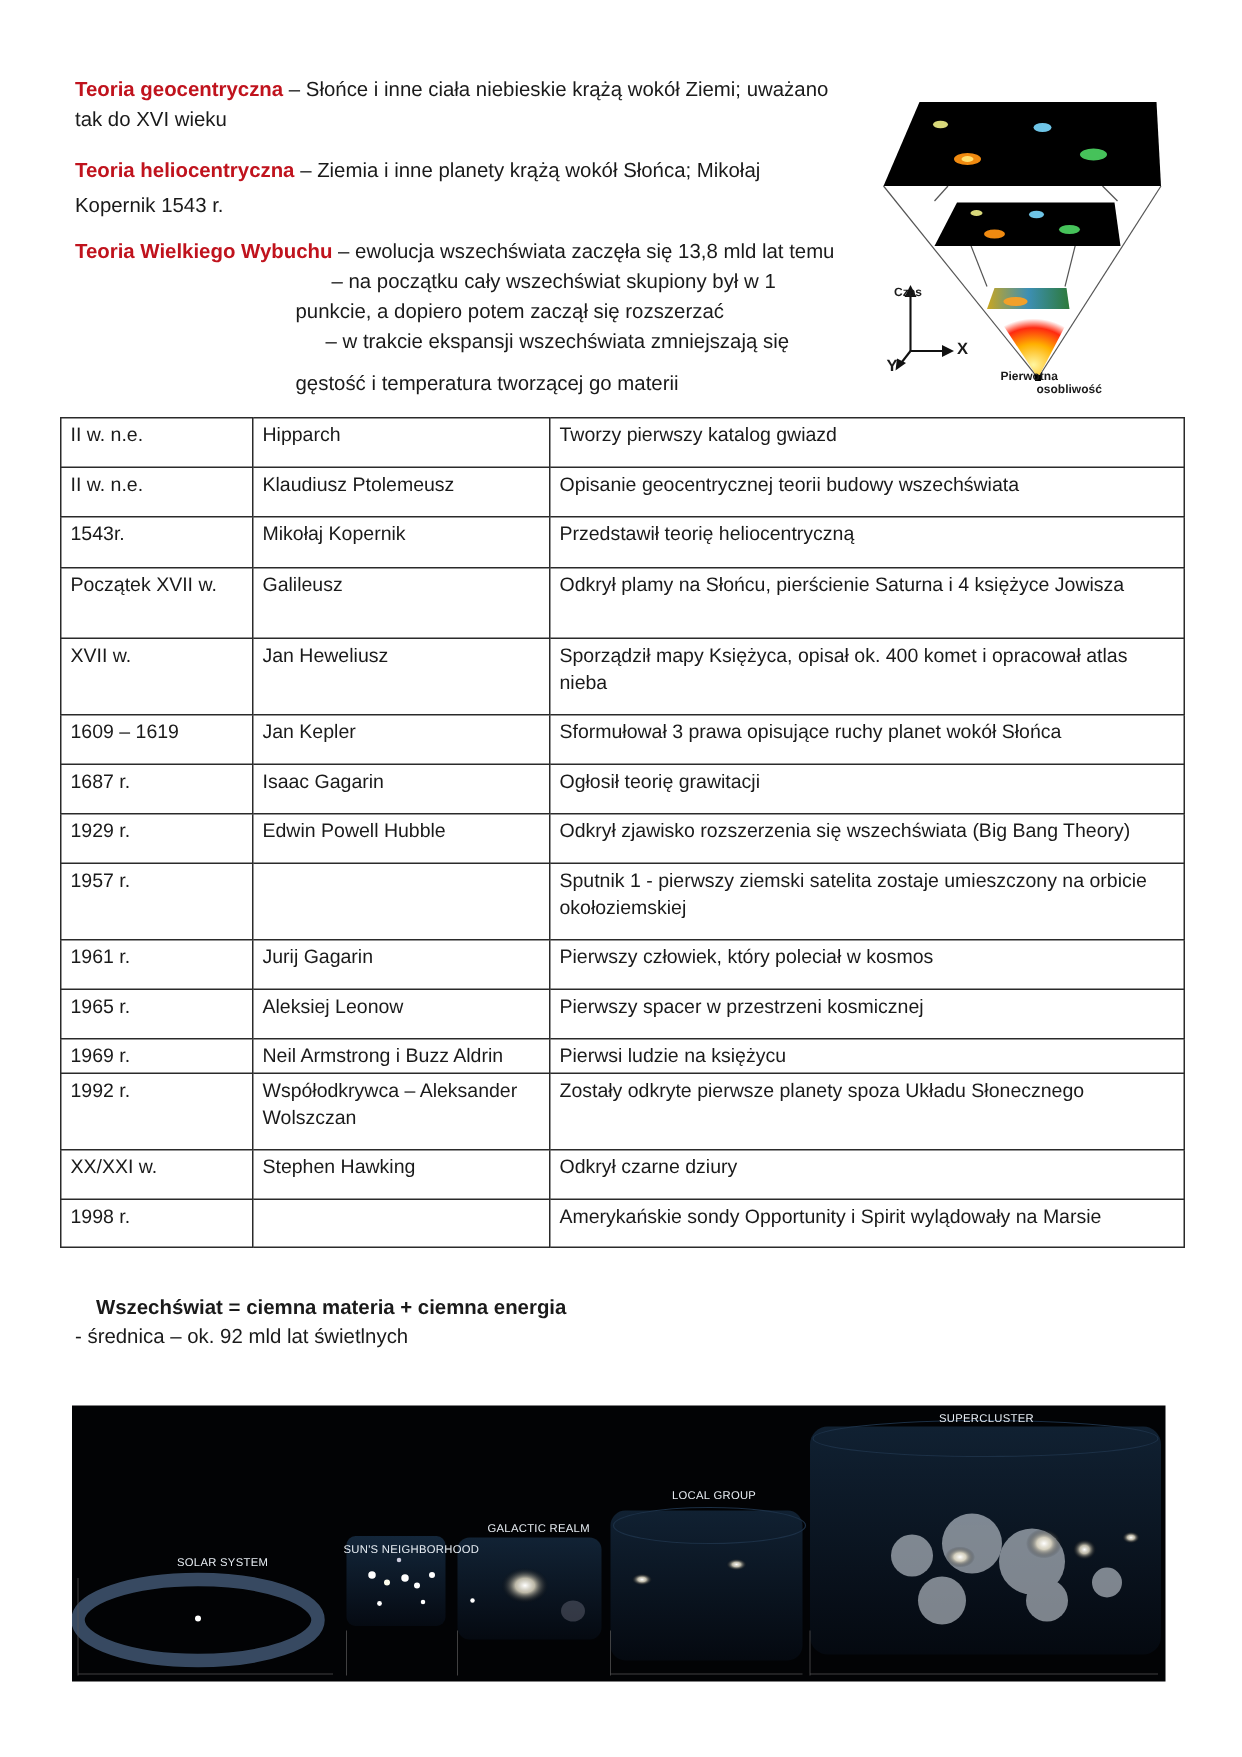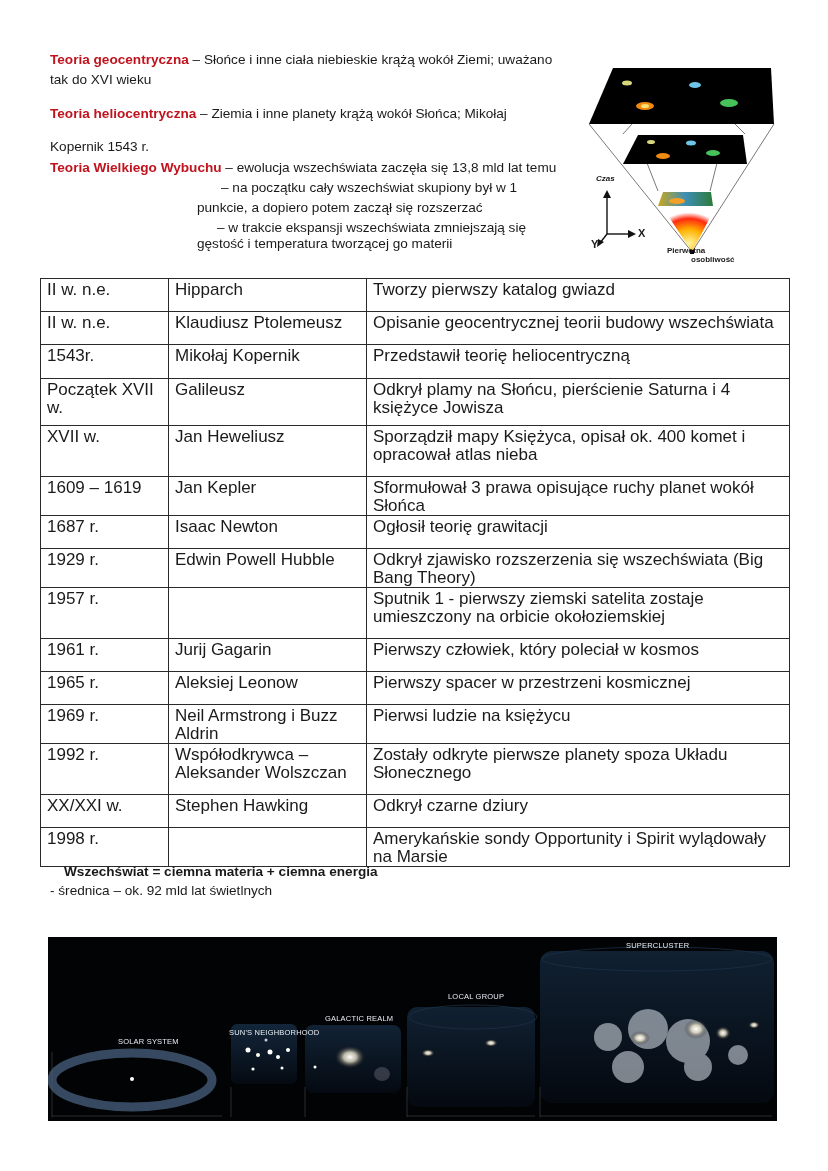--- a/index.html
+++ b/index.html
@@ -7,21 +7,21 @@
          font-family: "Liberation Sans", sans-serif; color: #1a1a1a; font-size: 13.6px; }
   .abs { position: absolute; }
   .red { color: #c0131d; font-weight: bold; }
   .line { line-height: 19px; white-space: nowrap; }
 
   
   #bigbang { left: 585px; top: 66px; width: 195px; height: 200px; }
 
   
   table.timeline { position: absolute; left: 40px; top: 278px; width: 750px;
-                   border-collapse: collapse; font-size: 17px; }
+                   border-collapse: collapse; font-size: 13px; }
   table.timeline td { border: 1px solid #2a2a2a; vertical-align: top;
                       padding: 2px 6px 0 6px; line-height: 18px; }
   table.timeline td.c1 { width: 115px; }
   table.timeline td.c2 { width: 185px; }
 
   
   #summary { left: 50px; top: 862px; }
   #summary .title { font-weight: bold; margin-left: 14px; }
 
   
@@ -33,29 +33,29 @@
 <body>
 
 <div class="abs line" style="left:50px; top:50px;">
   <span class="red">Teoria geocentryczna</span><span> – Słońce i inne ciała niebieskie krążą wokół Ziemi; uważano</span>
 </div>
 <div class="abs line" style="left:50px; top:70px;">tak do XVI wieku</div>
 
 <div class="abs line" style="left:50px; top:104px;">
   <span class="red">Teoria heliocentryczna</span><span> – Ziemia i inne planety krążą wokół Słońca; Mikołaj</span>
 </div>
-<div class="abs line" style="left:50px; top:137px;">Kopernik 1543 r.</div>
+<div class="abs line" style="left:50px; top:127px;">Kopernik 1543 r.</div>
 
 <div class="abs line" style="left:50px; top:158px;">
   <span class="red">Teoria Wielkiego Wybuchu</span><span> – ewolucja wszechświata zaczęła się 13,8 mld lat temu</span>
 </div>
 <div class="abs line" style="left:221px; top:178px;">– na początku cały wszechświat skupiony był w 1</div>
 <div class="abs line" style="left:197px; top:198px;">punkcie, a dopiero potem zaczął się rozszerzać</div>
 <div class="abs line" style="left:217px; top:218px;">– w trakcie ekspansji wszechświata zmniejszają się</div>
-<div class="abs line" style="left:197px; top:234px;">gęstość i temperatura tworzącej go materii</div>
+<div class="abs line" style="left:197px; top:246px;">gęstość i temperatura tworzącej go materii</div>
 
 <div id="bigbang" class="abs">
   <svg width="195" height="200" viewBox="0 0 195 200">
     <defs>
       <radialGradient id="fire" cx="50%" cy="80%" r="70%">
         <stop offset="0%" stop-color="#fff6a0"></stop>
         <stop offset="45%" stop-color="#ffb000"></stop>
         <stop offset="80%" stop-color="#ff2a10"></stop>
         <stop offset="100%" stop-color="#ff2a10" stop-opacity="0"></stop>
       </radialGradient>
@@ -92,21 +92,21 @@
     <polygon points="78,142 130,142 107,186" fill="url(#fire)"></polygon>
     <rect x="105" y="184" width="4" height="4" fill="#000"></rect>
 
     <line x1="22" y1="168" x2="22" y2="130" stroke="#111" stroke-width="1.4"></line>
     <polygon points="22,124 18,132 26,132" fill="#111"></polygon>
     <line x1="22" y1="168" x2="45" y2="168" stroke="#111" stroke-width="1.4"></line>
     <polygon points="51,168 43,164 43,172" fill="#111"></polygon>
     <line x1="22" y1="168" x2="15" y2="177" stroke="#111" stroke-width="1.4"></line>
     <polygon points="12,181 13,173 19,176" fill="#111"></polygon>
   </svg>
-  <span class="abs" style="left:11px; top:108px; font-size:8px; font-weight:bold;font-style:italic;">Czas</span>
+  <span class="abs" style="left:11px; top:124px; font-size:8px; font-weight:bold;">Czas</span>
   <span class="abs" style="left:53px; top:161px; font-size:11px; font-weight:bold;">X</span>
   <span class="abs" style="left:6px; top:172px; font-size:11px; font-weight:bold;">Y</span>
   <span class="abs" style="left:82px; top:180px; font-size:8px; font-weight:bold;">Pierwotna</span>
   <span class="abs" style="left:96px; top:189px; font-size:8px; font-weight:bold;padding-left:10px;">osobliwość</span>
 </div>
 
 <table class="timeline">
   <tbody id="timeline-body">
       <tr style="height: 33px;">
         <td class="c1">II w. n.e.</td>
@@ -133,21 +133,21 @@
         <td class="c2">Jan Heweliusz</td>
         <td class="c3">Sporządził mapy Księżyca, opisał ok. 400 komet i opracował atlas nieba</td>
       </tr>
       <tr style="height: 33px;">
         <td class="c1">1609 – 1619</td>
         <td class="c2">Jan Kepler</td>
         <td class="c3">Sformułował 3 prawa opisujące ruchy planet wokół Słońca</td>
       </tr>
       <tr style="height: 33px;">
         <td class="c1">1687 r.</td>
-        <td class="c2">Isaac Newton</td>
+        <td class="c2">Isaac Gagarin</td>
         <td class="c3">Ogłosił teorię grawitacji</td>
       </tr>
       <tr style="height: 33px;">
         <td class="c1">1929 r.</td>
         <td class="c2">Edwin Powell Hubble</td>
         <td class="c3">Odkrył zjawisko rozszerzenia się wszechświata (Big Bang Theory)</td>
       </tr>
       <tr style="height: 51px;">
         <td class="c1">1957 r.</td>
         <td class="c2"></td>

